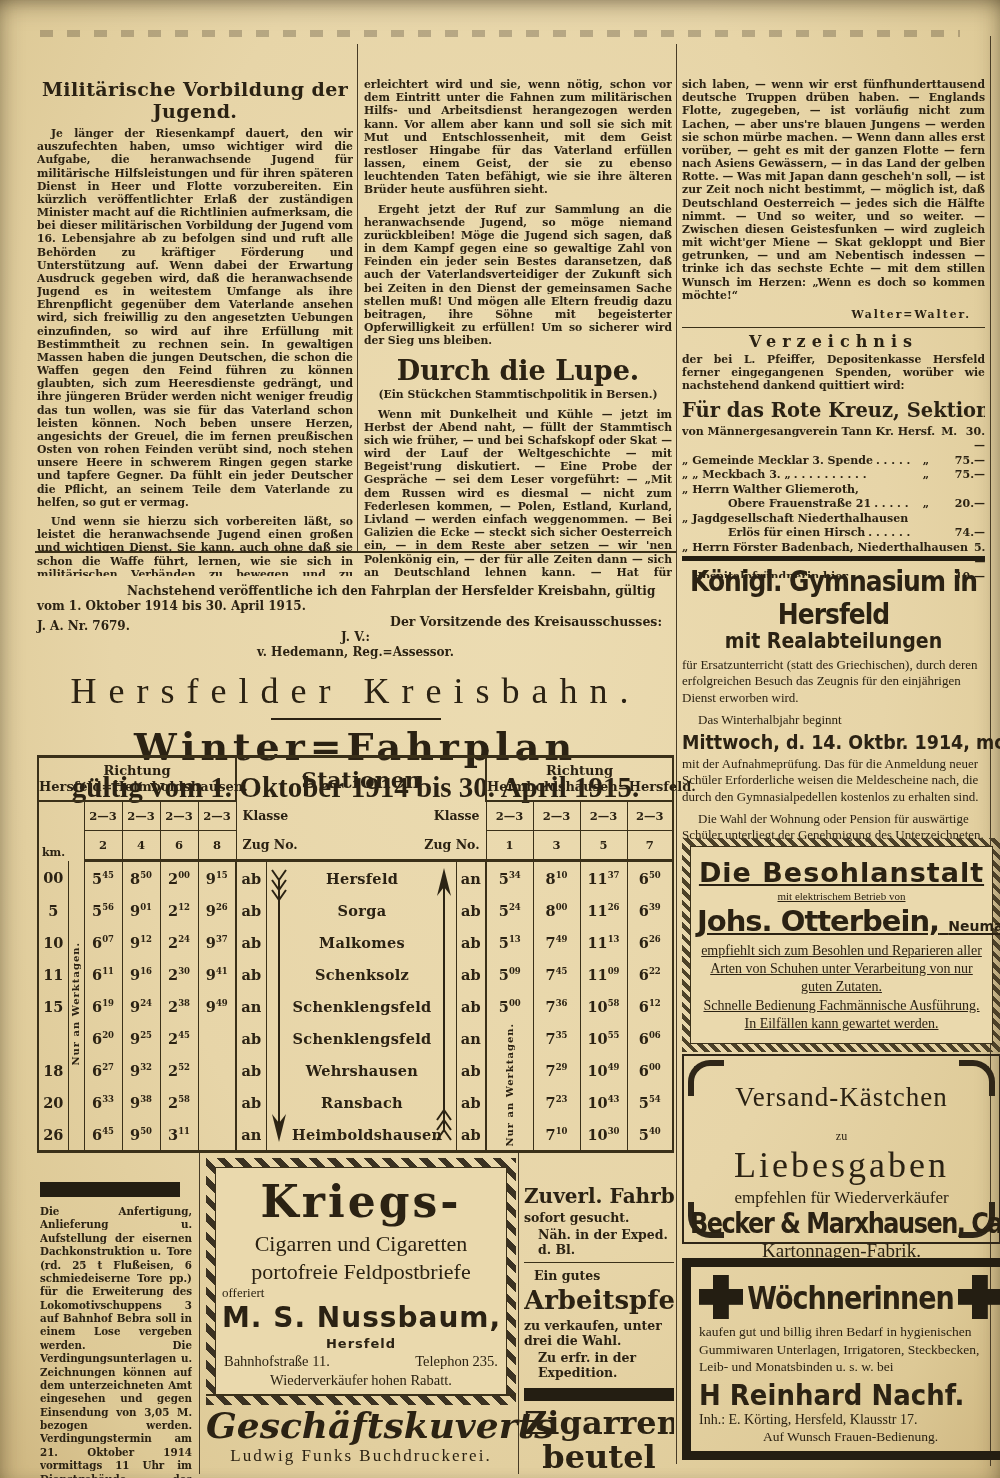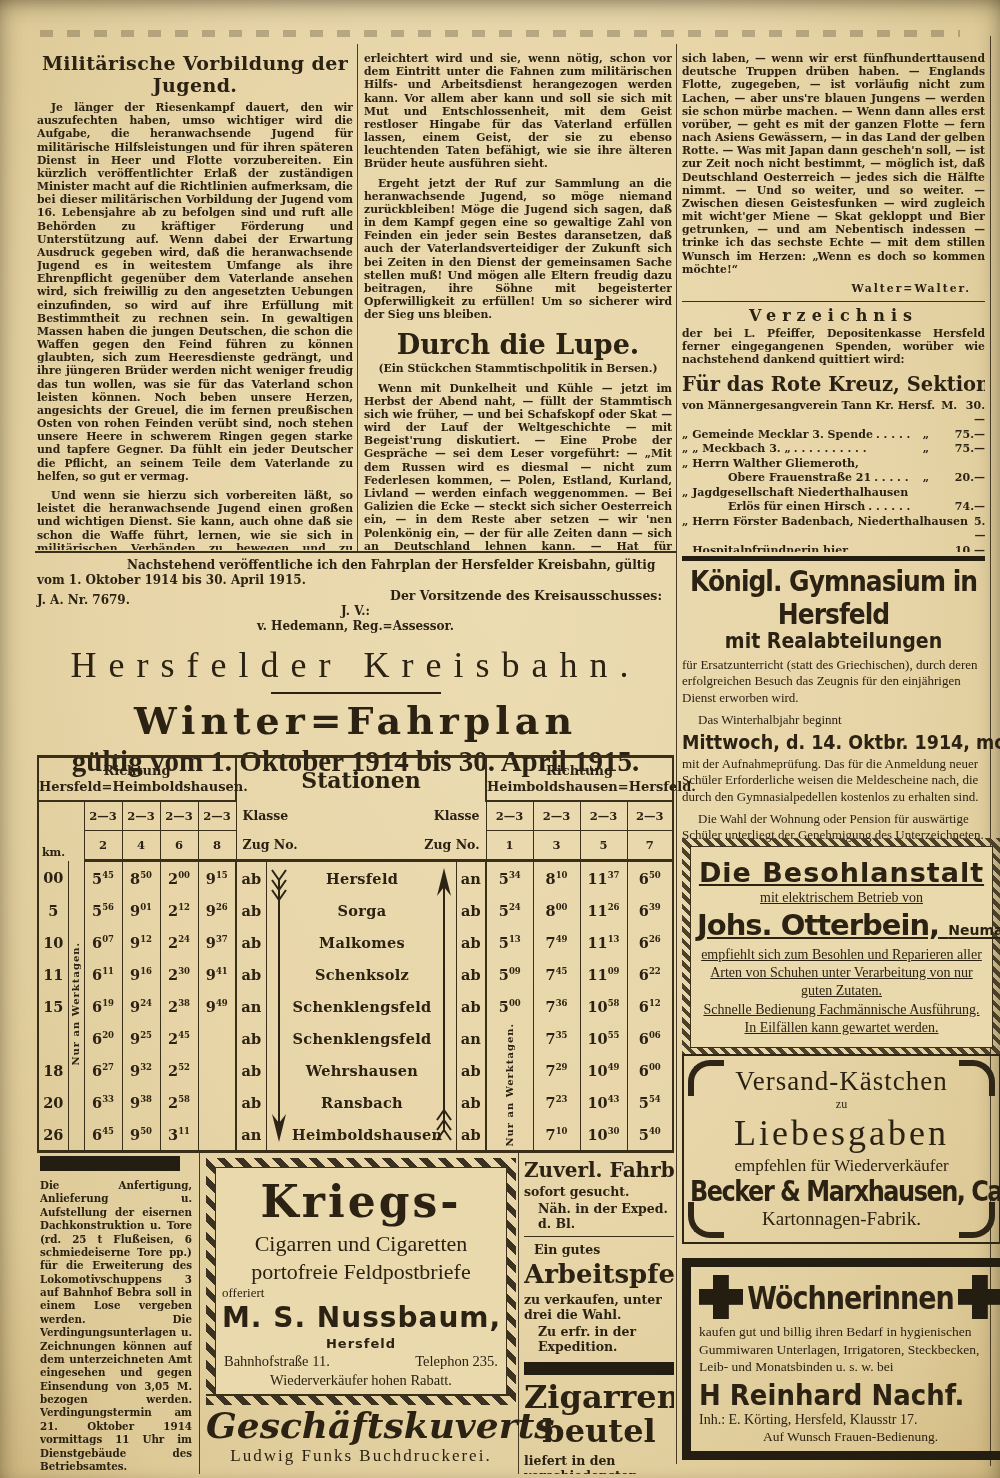--- a/index.html
+++ b/index.html
@@ -1,20 +1,20 @@
 <!DOCTYPE html>
 <html><head>
 <meta charset="utf-8">
 <style>
   html,body{margin:0;padding:0;}
   body{width:1000px;background:#8a7a5c;font-family:"DejaVu Serif",serif;}
   .page{position:relative;width:1000px;height:1478px;overflow:hidden;color:#2b2213;
     background:radial-gradient(ellipse at 50% 40%, #ecdcb2 0%, #e7d5a8 55%, #ddc996 85%, #cdb57f 100%);
     box-shadow:inset 0 14px 26px -14px rgba(40,30,10,.55), inset 16px 0 26px -18px rgba(40,30,10,.4), inset -16px 0 26px -18px rgba(40,30,10,.4);}
-  .frak{font-family:"DejaVu Serif",serif;font-weight:bold;}
+  .frak{font-family:"DejaVu Serif",serif;font-weight:bold;margin-top:26px;}
   .abs{position:absolute;}
   .just{text-align:justify;text-justify:inter-word;}
   .vrule{position:absolute;width:0;border-left:1px solid #473b26;}
   .hrule{position:absolute;height:0;border-top:2px solid #3a3019;}
   
   .col-art p{margin:0 0 6px 0;font-size:10.8px;line-height:1.22;text-indent:14px;}
   .art-title{font-size:19px;margin:0 0 5px 0;text-align:center;letter-spacing:.4px;}
   .lupe-title{font-size:27px;text-align:center;margin:8px 0 2px 0;}
   .lupe-sub{font-size:11.5px;text-align:center;margin:0 0 4px 0;}
   .sig{text-align:right;font-size:12px;letter-spacing:2px;padding-right:14px;}
@@ -63,31 +63,31 @@
   
   .rail-ad{position:absolute;left:682px;width:303px;}
   .gym-t1{font-family:"DejaVu Sans",sans-serif;font-weight:bold;font-size:25px;text-align:center;margin:4px 0 0 0;letter-spacing:-1px;transform:scaleY(1.15);}
   .gym-t2{font-family:"DejaVu Sans",sans-serif;font-weight:bold;font-size:19px;text-align:center;margin:2px 0 6px 0;transform:scaleY(1.1);}
   .gym-body{font-family:"Liberation Serif",serif;font-size:13px;line-height:1.25;margin:0 0 6px 0;}
   .gym-date{font-family:"DejaVu Sans",sans-serif;font-weight:bold;font-size:17.5px;text-align:center;margin:4px 0 4px 0;transform:scaleY(1.12);white-space:nowrap;}
   .gym-dir{font-family:"DejaVu Sans",sans-serif;font-weight:bold;font-size:15px;text-align:right;margin:8px 0 0 0;transform:scaleY(1.1);}
   .lace{padding:8px;background:repeating-linear-gradient(45deg,#4c4128 0 4px,rgba(0,0,0,0) 4px 8px);text-decoration:underline;}
   .lace-in{background:#ead9ad;border:1px solid #3a3019;padding:6px 6px 10px 6px;}
   .bes-t{font-family:"DejaVu Sans",sans-serif;font-weight:bold;font-size:27px;text-align:center;margin:4px 0 2px 0;letter-spacing:1px;}
-  .bes-sub{font-family:"Liberation Serif",serif;font-size:14px;text-align:center;margin:0;}
+  .bes-sub{font-family:"Liberation Serif",serif;font-size:11px;text-align:center;margin:0;}
   .bes-name{font-family:"DejaVu Sans",sans-serif;font-weight:bold;font-size:29px;text-align:center;margin:2px 0 4px 0;letter-spacing:-1px;white-space:nowrap;}
   .bes-name small{font-size:14px;letter-spacing:0;}
   .bes-body{font-family:"Liberation Serif",serif;font-size:14px;text-align:center;line-height:1.3;margin:0;}
   .vk{border:2.5px solid #2f2618;position:relative;padding:10px 6px 8px 6px;}
   .vk-c{position:absolute;width:30px;height:30px;border:6px solid #2f2618;}
   .vk-tl{top:4px;left:4px;border-right:none;border-bottom:none;border-top-left-radius:22px;}
   .vk-tr{top:4px;right:4px;border-left:none;border-bottom:none;border-top-right-radius:22px;}
   .vk-bl{bottom:4px;left:4px;border-right:none;border-top:none;border-bottom-left-radius:22px;}
   .vk-br{bottom:4px;right:4px;border-left:none;border-top:none;border-bottom-right-radius:22px;}
-  .vk-t1{font-family:"Liberation Serif",serif;font-size:27px;text-align:center;margin:0;letter-spacing:1px;}
+  .vk-t1{font-family:"Liberation Serif",serif;font-size:27px;text-align:center;margin:16px;letter-spacing:1px;}
   .vk-zu{font-family:"Liberation Serif",serif;font-size:12px;text-align:center;margin:0;}
   .vk-t2{font-family:"Liberation Serif",serif;font-size:36px;text-align:center;margin:0;letter-spacing:3px;}
   .vk-t3{font-family:"Liberation Serif",serif;font-size:17px;text-align:center;margin:2px 0;}
   .vk-t4{font-family:"DejaVu Sans",sans-serif;font-weight:bold;font-size:24px;text-align:center;margin:2px 0;letter-spacing:-1.5px;transform:scaleY(1.15);white-space:nowrap;}
   .vk-t5{font-family:"Liberation Serif",serif;font-size:19px;text-align:center;margin:2px 0 0 0;}
   .woe{border:9px solid #241e12;padding:6px 8px;}
   .woe-head{display:flex;align-items:center;justify-content:space-between;margin:2px 0 4px 0;}
   .cross{width:44px;height:44px;flex:0 0 auto;
     background:linear-gradient(#241e12,#241e12) center/100% 36% no-repeat,linear-gradient(#241e12,#241e12) center/36% 100% no-repeat;}
   .woe-t{font-family:"DejaVu Sans",sans-serif;font-weight:bold;font-size:27px;transform:scaleY(1.2);letter-spacing:-1px;white-space:nowrap;}

